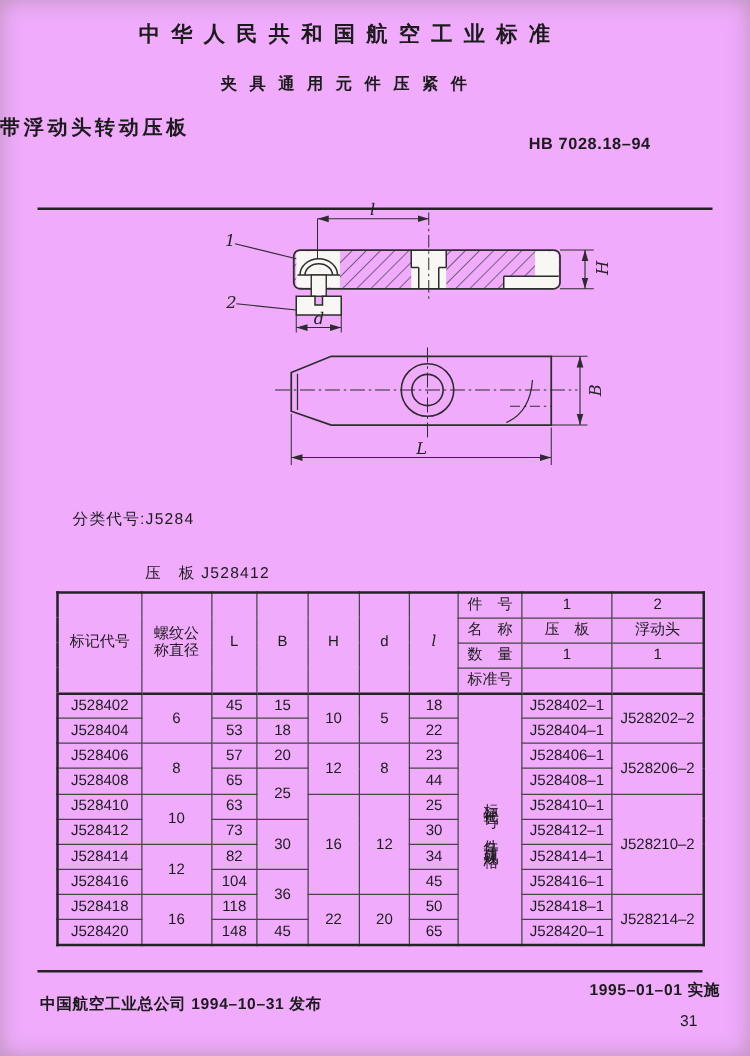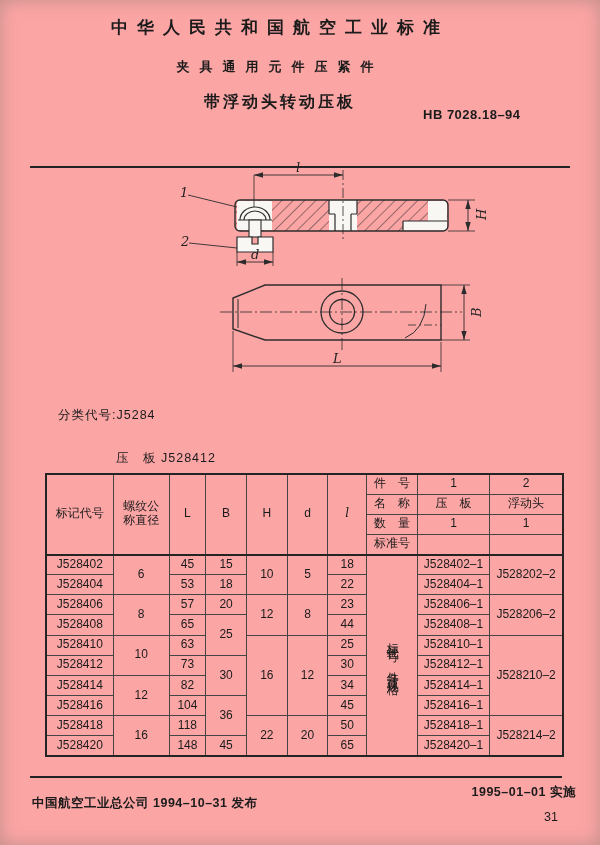--- a/index.html
+++ b/index.html
@@ -1,23 +1,23 @@
 <!DOCTYPE html>
 <html><head>
 <meta charset="utf-8">
 <style>
   html,body{margin:0;padding:0;}
   body{background:#dedbd5;font-family:"Liberation Sans",sans-serif;}
-  #page{position:relative;width:600px;height:845px;margin:0 auto;background:#fca5a5;
+  #page{position:relative;width:600px;height:845px;margin:0 auto;background:#f0abfc;
         box-shadow:inset 0 0 18px rgba(120,115,105,.45);overflow:hidden;color:#1b1b1b;}
   .abs{position:absolute;}
   
   #title{top:16px;left:0;width:560px;text-align:center;font-size:17px;font-weight:bold;letter-spacing:9px;}
   #subtitle1{top:58px;left:0;width:560px;text-align:center;font-size:13px;font-weight:bold;letter-spacing:10px;}
-  #subtitle2{top:92px;left:0;width:560px;text-align:center;font-size:16px;font-weight:bold;letter-spacing:3px;}
+  #subtitle2{top:92px;left:0;width:560px;text-align:left;font-size:16px;font-weight:bold;letter-spacing:3px;}
   #stdno{top:107px;left:423px;font-size:13px;font-weight:bold;letter-spacing:.5px;}
   .rule{background:#232323;height:2px;}
   #rule-top{top:166px;left:30px;width:540px;}
   
   .note{font-size:12.5px;letter-spacing:1px;}
   #note-class{top:407px;left:58px;}
   #note-ex1{top:429px;left:58px;}
   #note-ex2{top:450px;left:116px;}
   
   #spec-table{position:absolute;left:45px;top:473px;border-collapse:collapse;table-layout:fixed;

